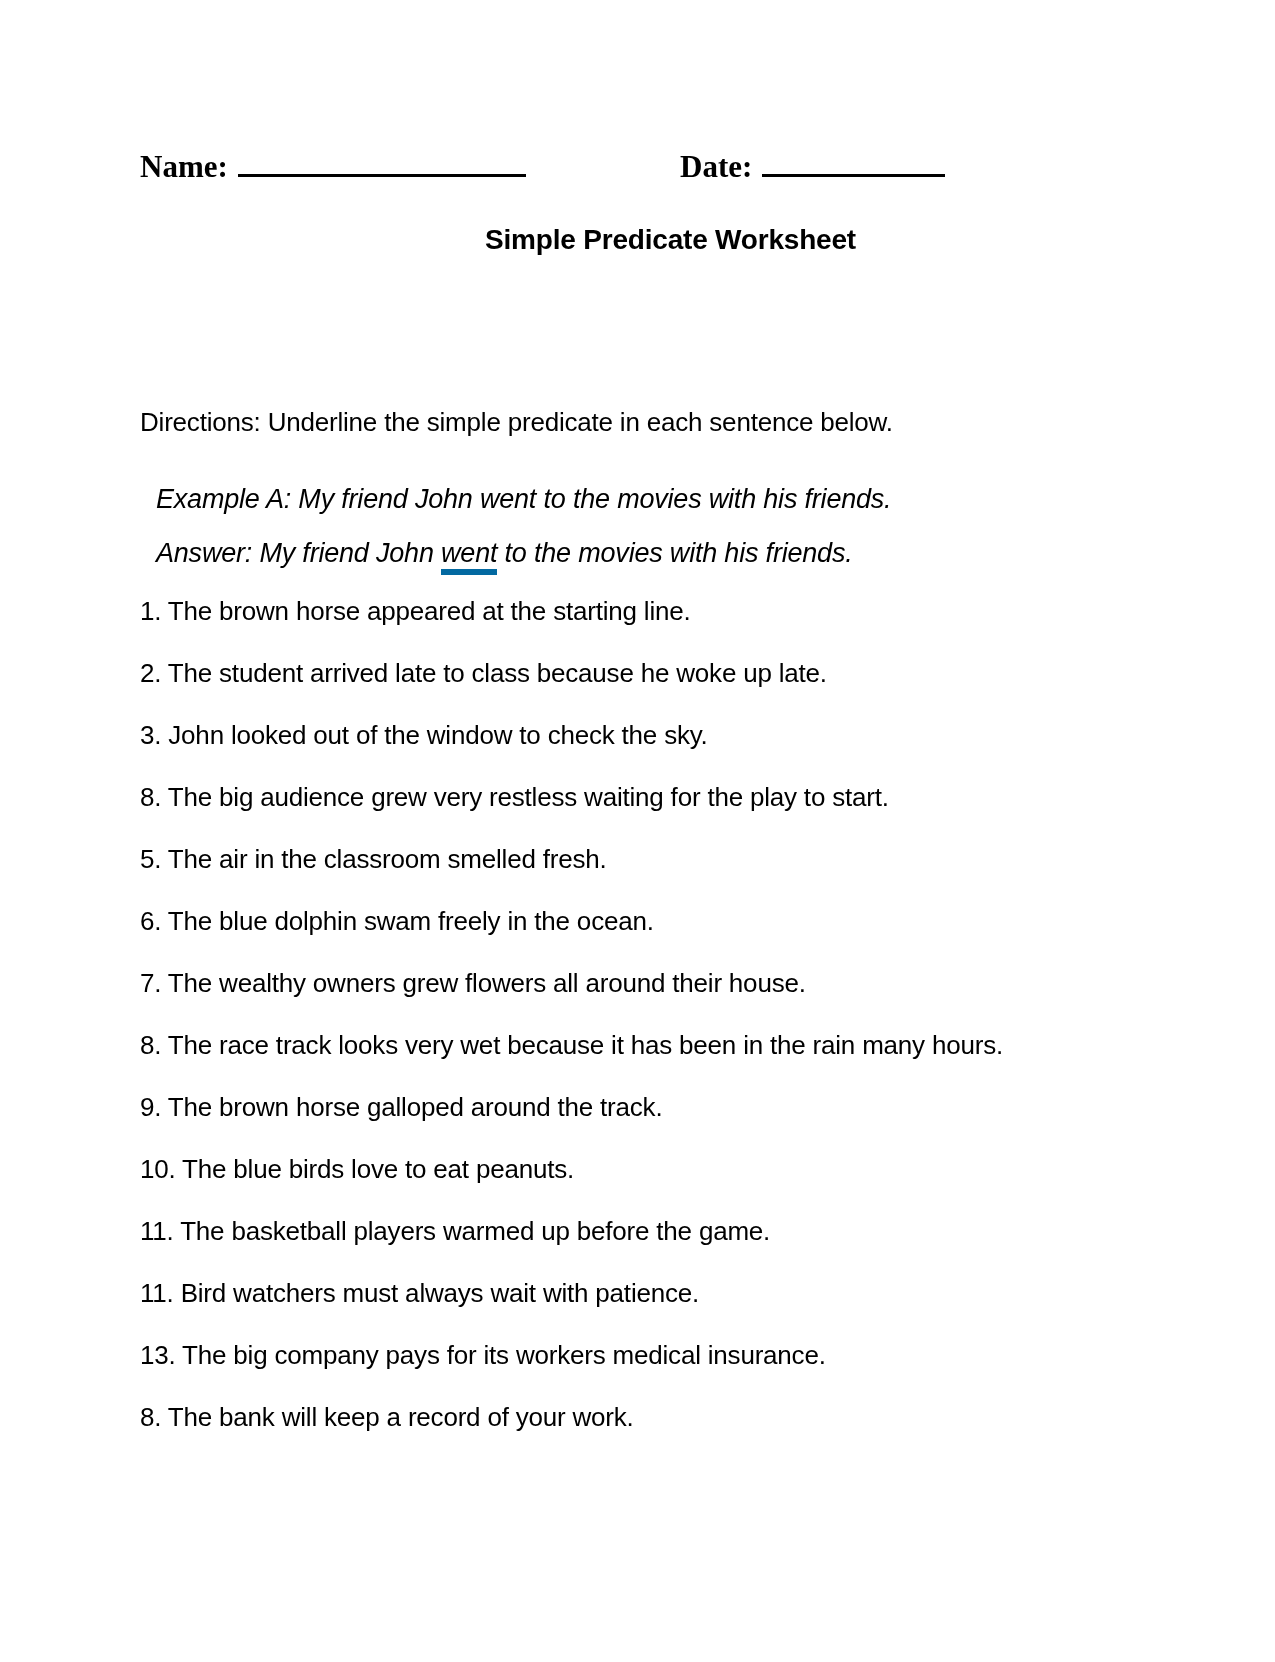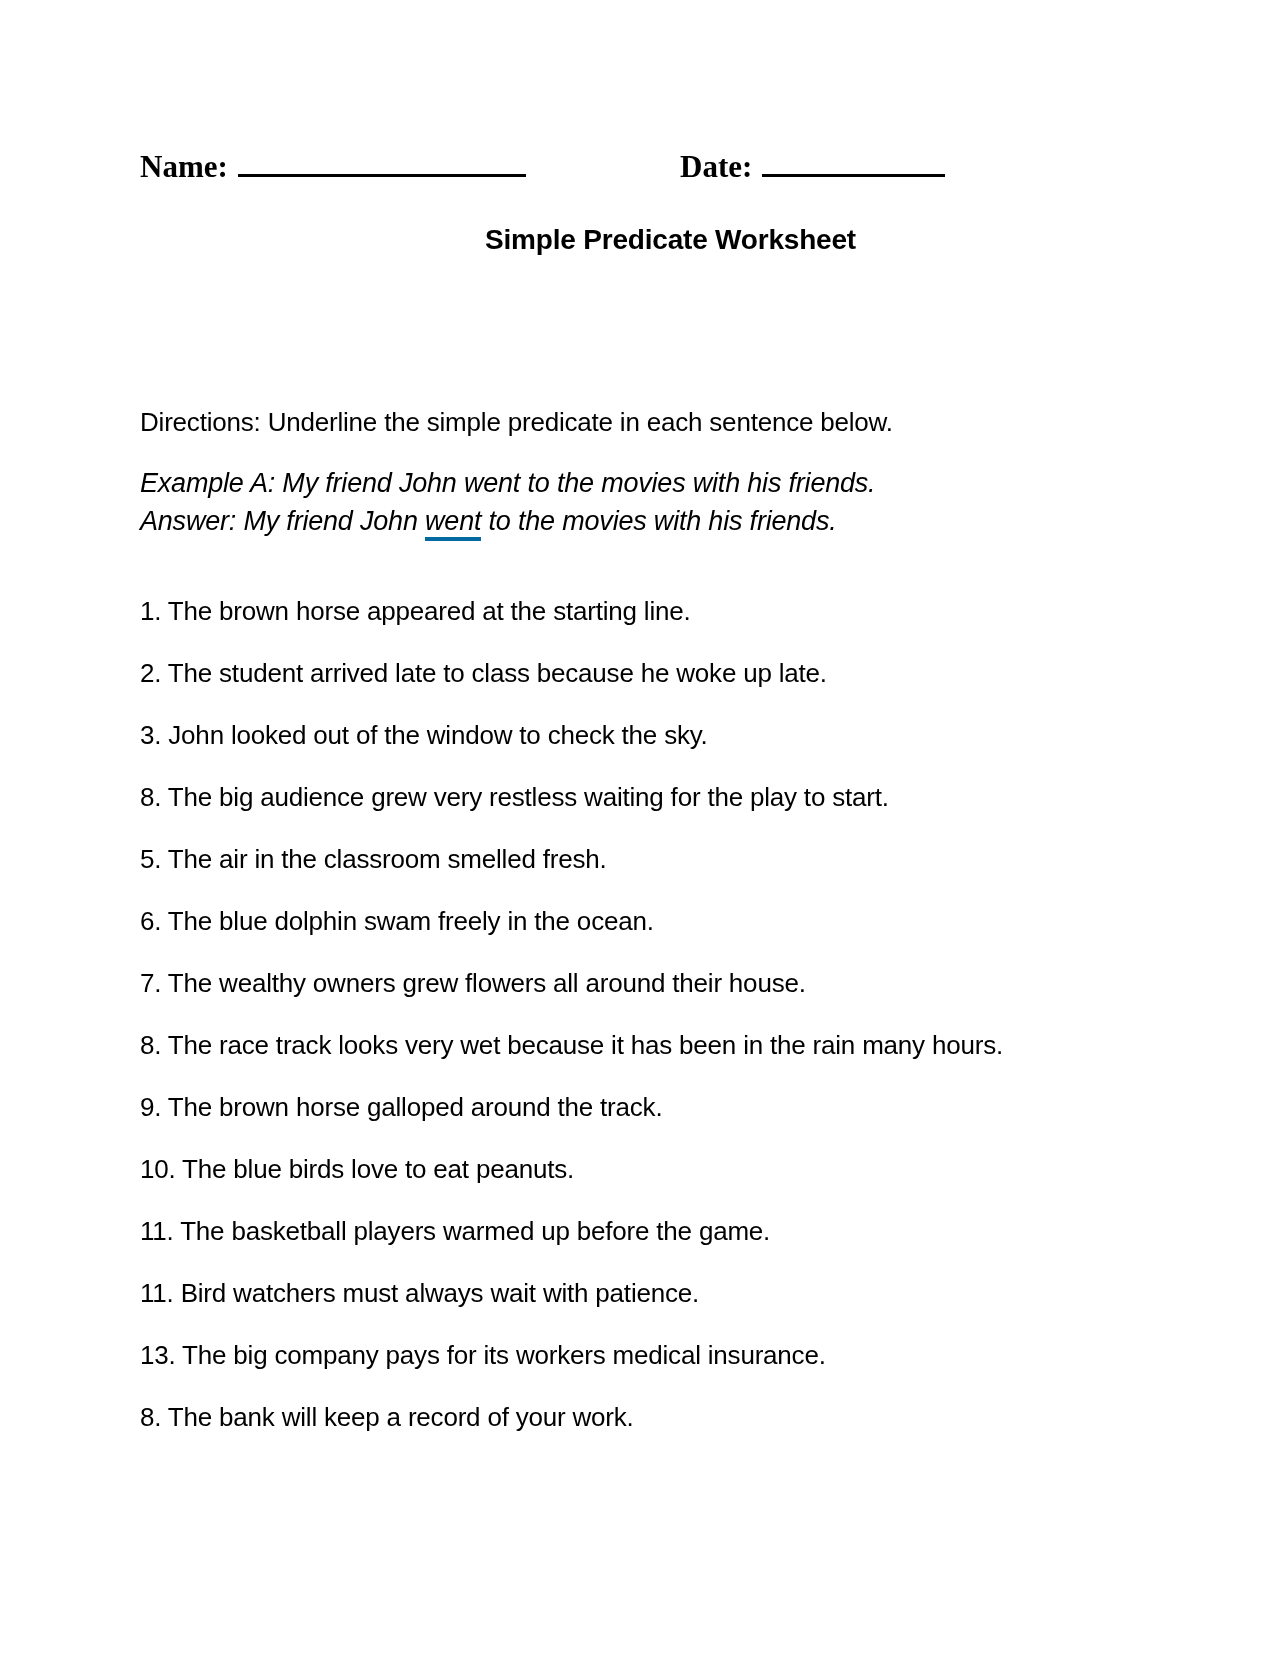--- a/index.html
+++ b/index.html
@@ -94,24 +94,24 @@
   
   .example-block {
     position: absolute;
     top: 464px;
     left: 140px;
     font-style: italic;
     font-size: 27px;
     line-height: 38px;
   }
   .example-line, .answer-line {
-    margin: 0;
+    margin: 16px;
   }
   .underlined-word {
-    border-bottom: 4px solid #0369a1;
+    border-bottom: 6px solid #0369a1;
     padding-bottom: 1px;
   }
 
   
   .sentence-list {
     position: absolute;
     top: 596px;
     left: 140px;
     margin: 0;
     padding: 0;

